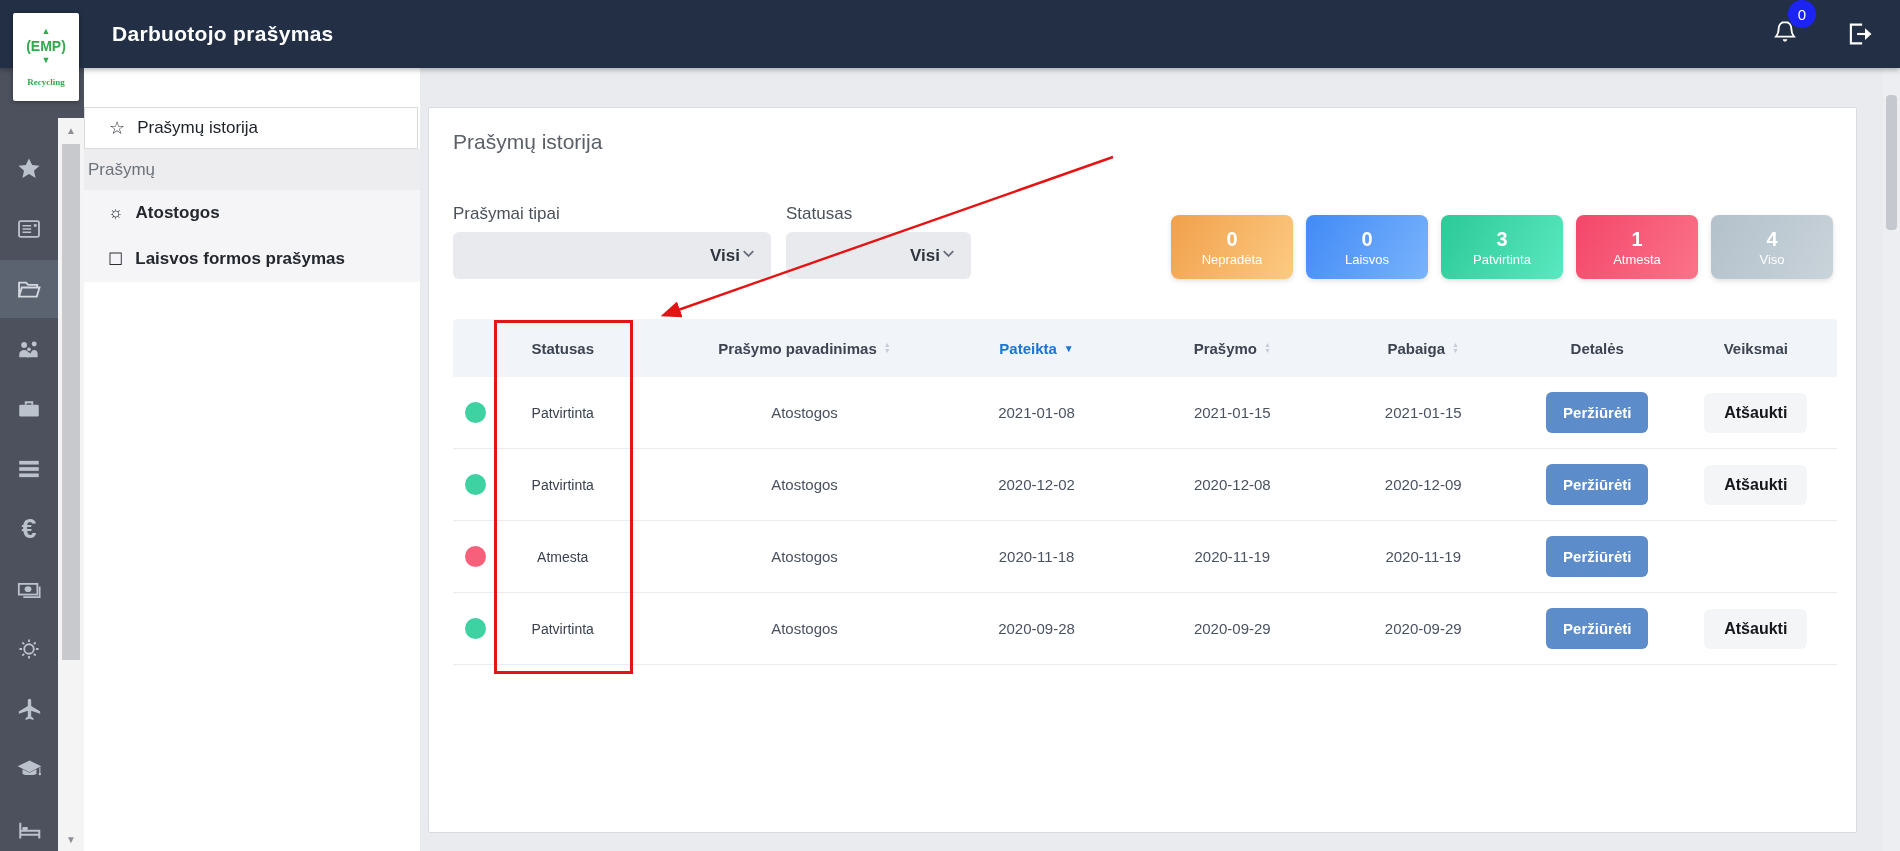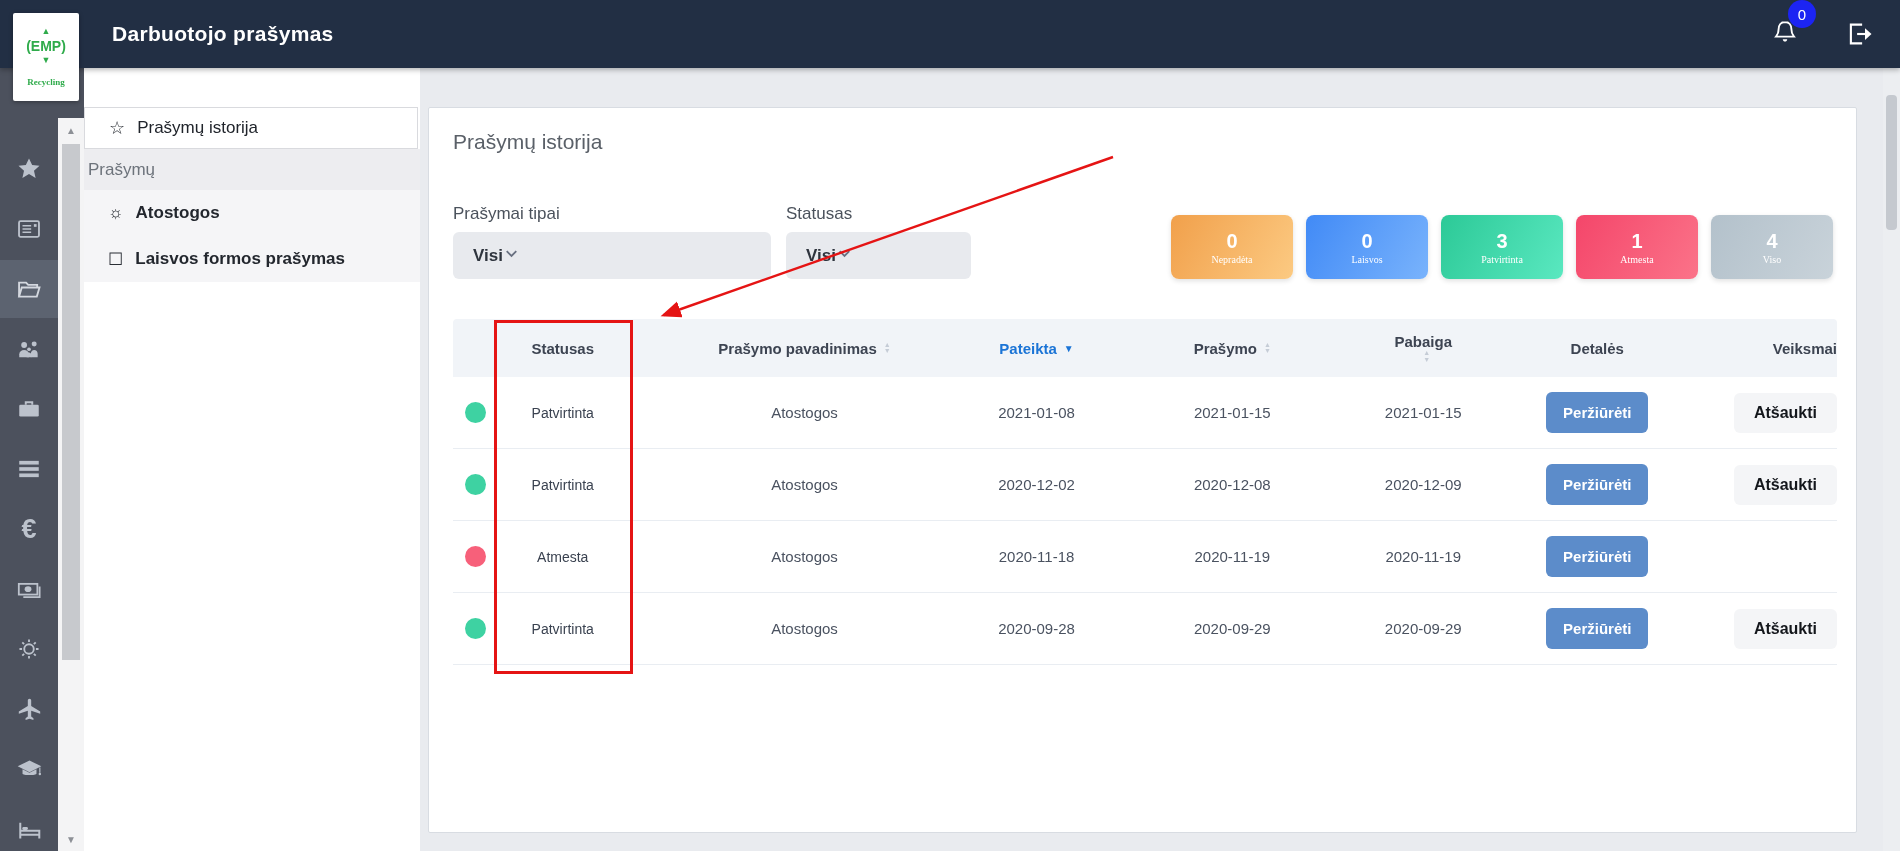--- a/index.html
+++ b/index.html
@@ -50,43 +50,43 @@
     align-items:center;gap:12px;padding-left:24px;box-sizing:border-box;font-size:17px;color:#23272e;
     font-weight:600;cursor:pointer;}
   .menu-item .m-icon{font-size:17px;font-weight:400;color:#2a2e35;}
   
   .card{position:absolute;left:428px;top:107px;width:1429px;height:726px;background:#fff;
     border:1px solid #d8dce2;border-radius:2px;box-sizing:border-box;z-index:3;}
   .card-title{position:absolute;left:24px;top:22px;font-size:21px;color:#5a6068;}
   .filter-label{position:absolute;top:96px;font-size:17px;color:#4b525c;}
   .fl-1{left:24px;} .fl-2{left:357px;}
   .dropdown{position:absolute;top:124px;height:47px;background:#e8eaee;border-radius:6px;
-    display:flex;align-items:center;justify-content:flex-start;padding:0 14px 0 20px;
+    display:flex;align-items:center;justify-content:flex-end;padding:0 14px 0 20px;
     box-sizing:border-box;cursor:pointer;}
   .dd-1{left:24px;width:318px;} .dd-2{left:357px;width:185px;}
   .dd-value{font-size:17px;font-weight:700;color:#2f353e;}
   
   .badges{position:absolute;left:742px;top:107px;display:flex;gap:13px;}
   .badge{width:122px;height:64px;border-radius:8px;display:flex;flex-direction:column;align-items:center;
     justify-content:center;color:#fff;cursor:pointer;box-shadow:0 2px 5px rgba(0,0,0,.12);}
   .badge .b-count{font-size:20px;font-weight:700;line-height:1.1;}
-  .badge .b-label{font-size:10px;margin-top:2px;font-family:Liberation Serif, serif;}
+  .badge .b-label{font-size:13px;margin-top:2px;}
   .badge-orange{background:linear-gradient(120deg,#f1a04b,#fcca82);}
   .badge-blue{background:linear-gradient(120deg,#418af6,#79b3fc);}
   .badge-green{background:linear-gradient(120deg,#2cc997,#5ae8c0);}
   .badge-red{background:linear-gradient(120deg,#f4466a,#fb7389);}
   .badge-gray{background:linear-gradient(120deg,#b3c1cb,#c9d3da);}
   
   .req-table{position:absolute;left:24px;top:211px;width:1384px;}
   .t-row{display:flex;align-items:center;background:#fff;border-bottom:1px solid #e9edf2;height:71px;}
   .t-head{background:#f1f4f8;border-bottom:none;height:58px;border-radius:4px 4px 0 0;}
   .t-cell{text-align:center;font-size:15px;color:#4a5260;display:flex;align-items:center;justify-content:center;}
   .t-head .t-cell{font-weight:700;color:#3d4452;cursor:pointer;}
   .col-dot{width:46px;} .col-status{width:135px;} .col-name{width:270px;margin-left:46px;} .col-submitted{width:210px;}
-  .col-start{width:195px;} .col-end{width:200px;flex-direction:column;} .col-details{width:160px;} .col-actions{width:168px;justify-content:flex-end;}
+  .col-start{width:195px;} .col-end{width:200px;} .col-details{width:160px;} .col-actions{width:168px;}
   .status-text{font-size:14px;color:#3a4250;}
   .dot{width:21px;height:21px;border-radius:50%;}
   .sort{display:inline-flex;flex-direction:column;margin-left:7px;color:#c5ccd6;font-size:7px;line-height:.9;}
   .sort-active{color:#1b74d6;font-size:10px;margin-left:7px;}
   .head-active{color:#1b74d6 !important;}
   .btn-view{background:#5c8cca;color:#fff;font-weight:700;font-size:15px;border:none;border-radius:6px;
     padding:12px 17px;cursor:pointer;font-family:"Liberation Sans",sans-serif;}
   .btn-cancel{background:#f4f5f7;color:#14171c;font-weight:700;font-size:16px;border:none;border-radius:6px;
     padding:11px 20px;cursor:pointer;font-family:"Liberation Sans",sans-serif;}
   

